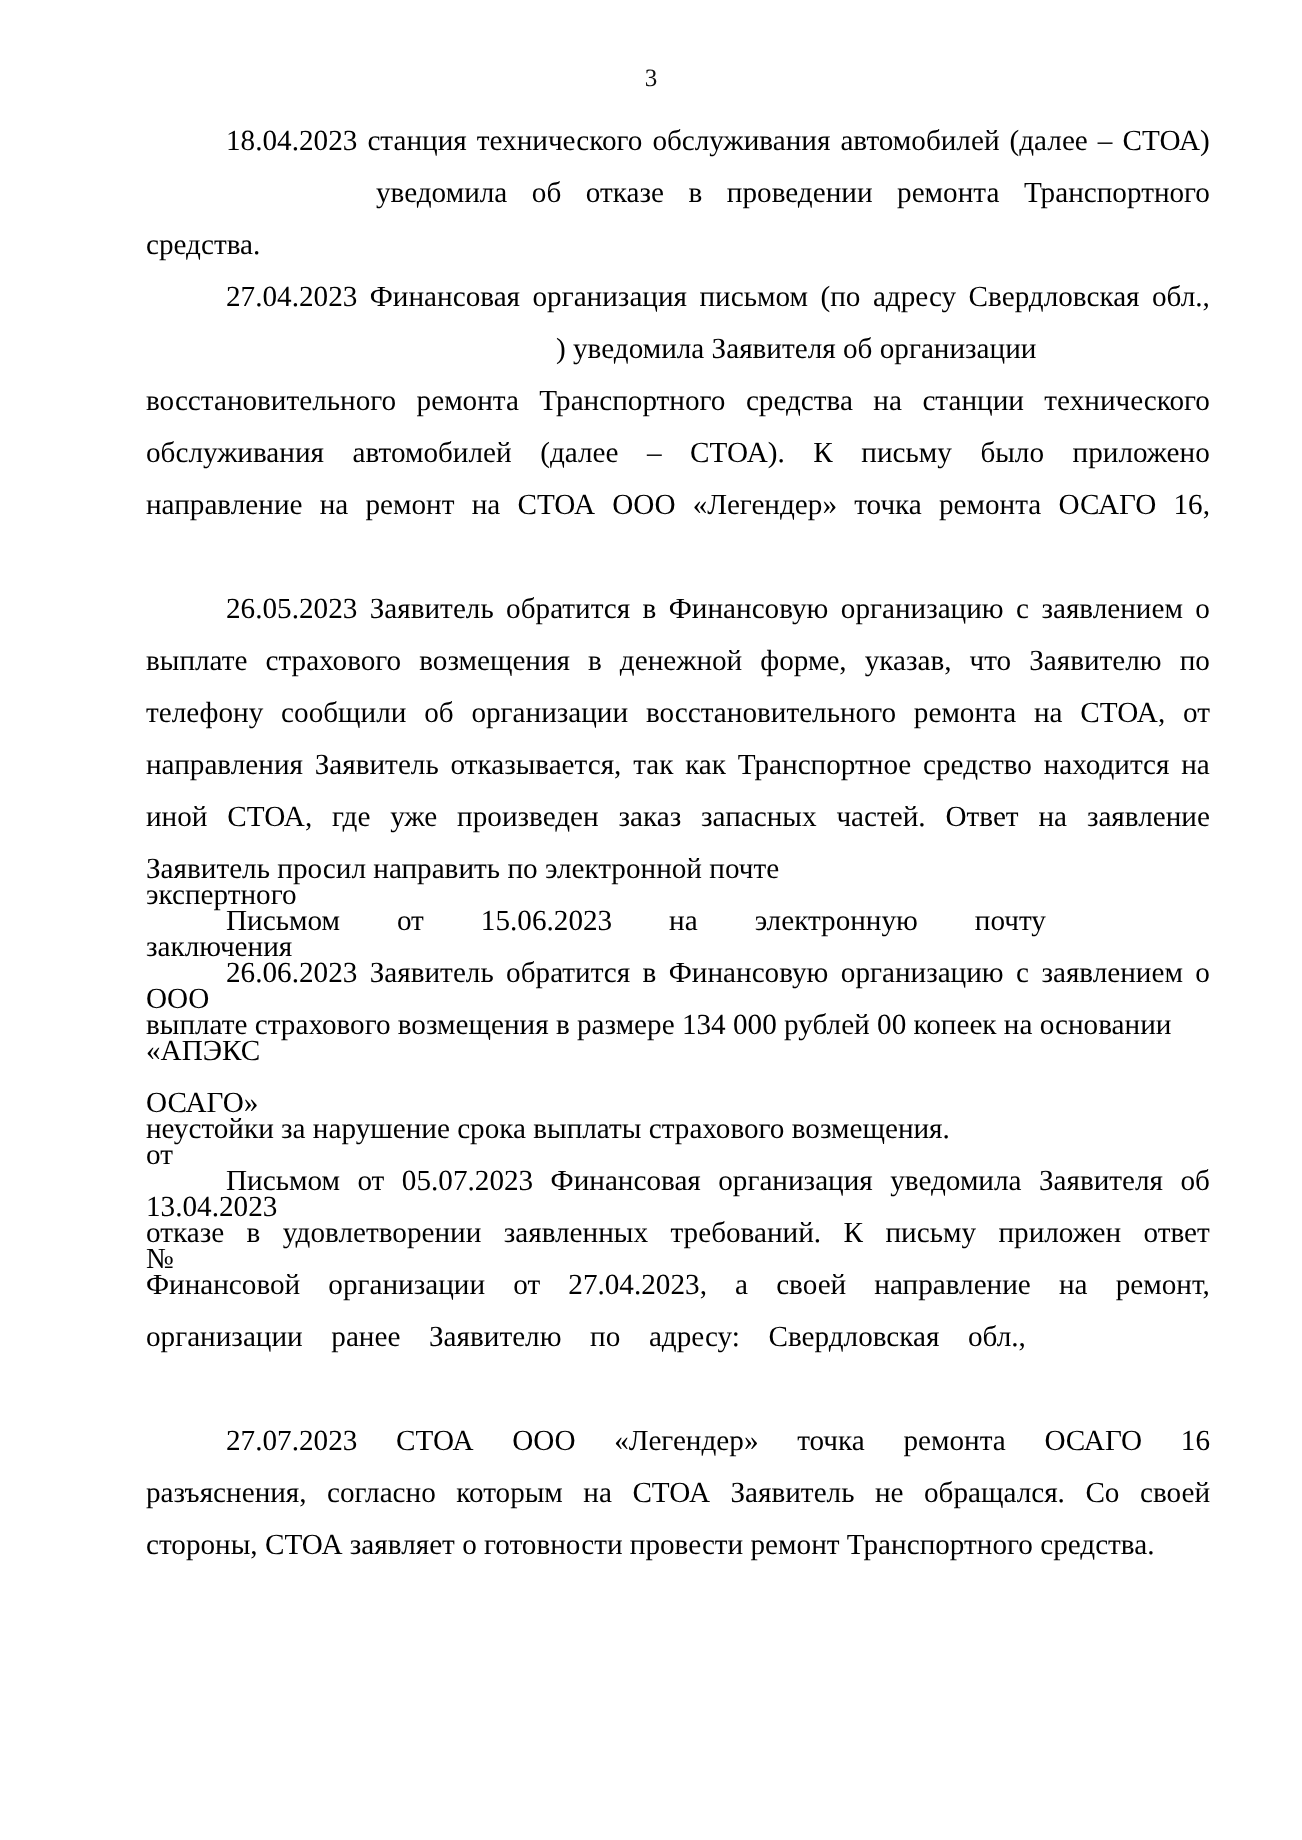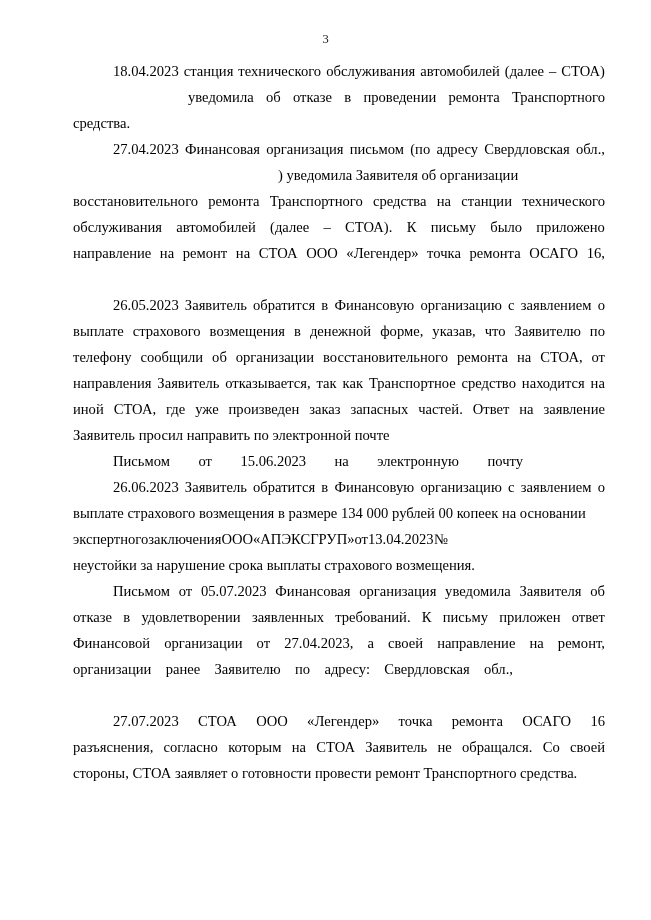--- a/index.html
+++ b/index.html
@@ -237,26 +237,26 @@
           <span>Заявитель</span>
           <span>обратится</span>
           <span>в</span>
           <span>Финансовую</span>
           <span>организацию</span>
           <span>с</span>
           <span>заявлением</span>
           <span>о</span>
       </div>
       <div class="ln">выплате страхового возмещения в размере 134 000 рублей 00 копеек на основании</div>
-      <div class="ln" style="display:flex;width:425px;justify-content:flex-start;">
+      <div class="ln" style="display:flex;width:425px;justify-content:center;flex-direction:column;">
         <span>экспертного</span>
           <span>заключения</span>
           <span>ООО</span>
           <span>«АПЭКС</span>
-          <span>ГРУП»</span>
+          <span>ОСАГО»</span>
           <span>от</span>
           <span>13.04.2023</span>
           <span>№</span>
       </div>
       <div class="ln">неустойки за нарушение срока выплаты страхового возмещения.</div>
     </div>
 
     <div class="para">
       <div class="ln just ind1">
         <span>Письмом</span>

